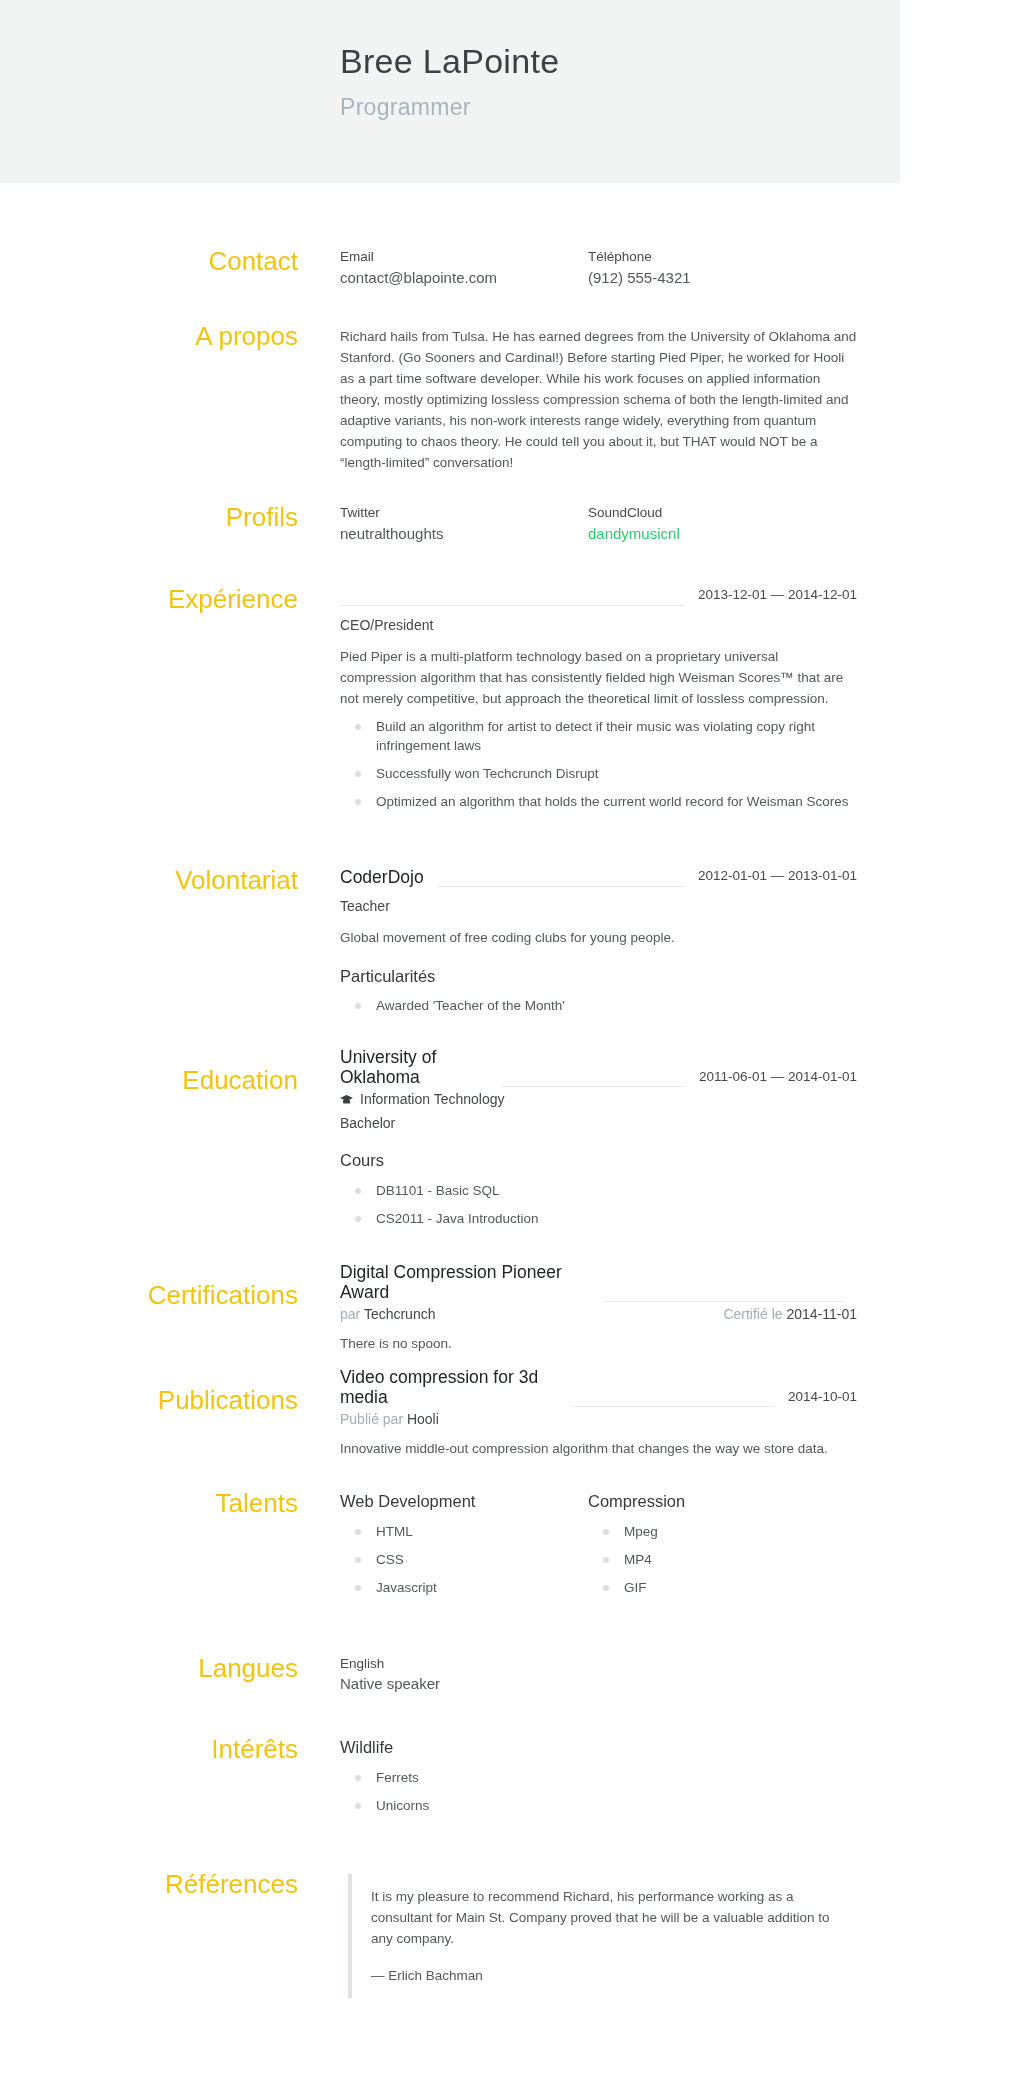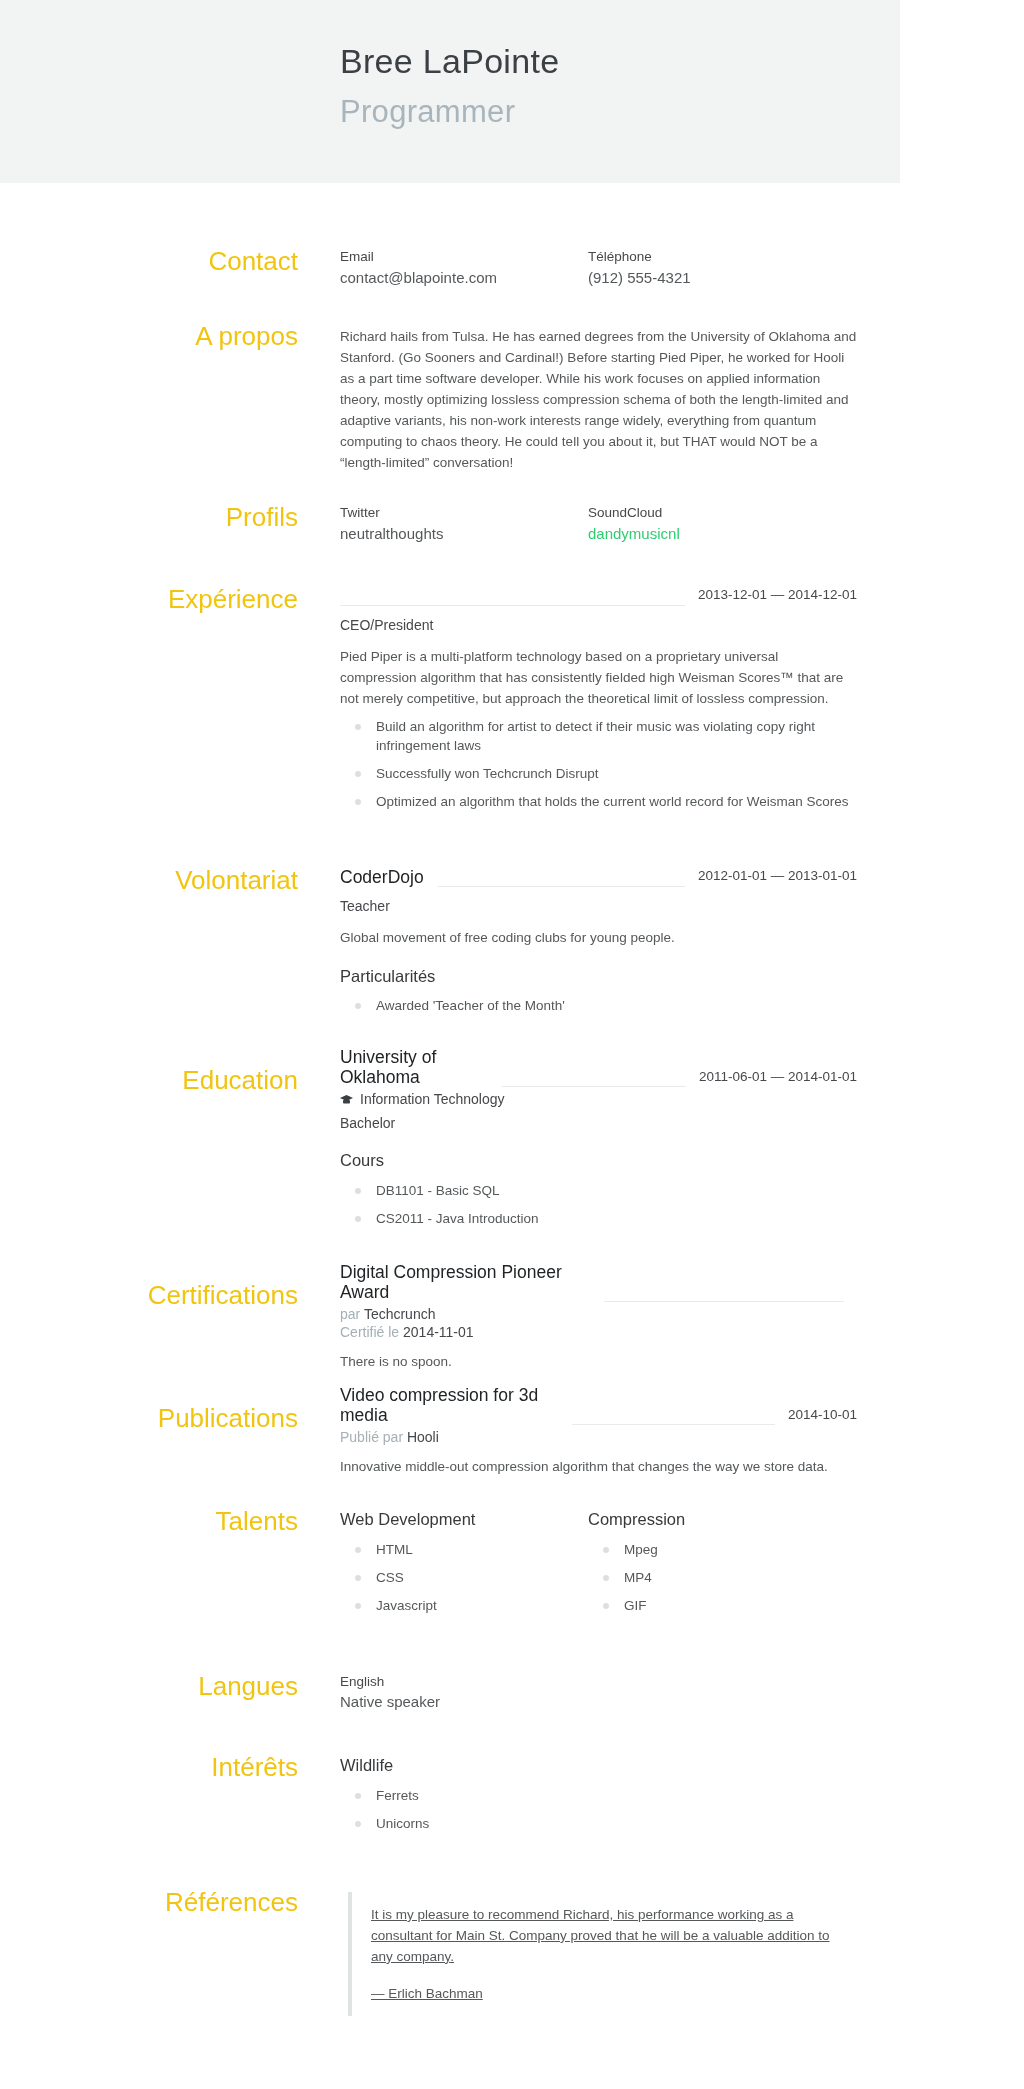--- a/index.html
+++ b/index.html
@@ -4,21 +4,21 @@
 <style>
   html,body{margin:0;padding:0;background:#fff;}
   .page{
     width:900px;height:2089px;overflow:hidden;background:#ffffff;
     font-family:"Liberation Sans", sans-serif;color:#555;
     position:relative;
   }
   
   .hero{background:#f2f4f4;height:183px;box-sizing:border-box;padding:42px 0 0 340px;}
   .hero h1{margin:0;font-size:34px;font-weight:400;color:#3b4045;letter-spacing:.3px;line-height:1.15;}
-  .hero h2{margin:13px 0 0 0;font-size:31px;font-weight:400;color:#a8b5bc;letter-spacing:.3px;}
+  .hero h2{margin:13px 0 0 0;font-size:23px;font-weight:400;color:#a8b5bc;letter-spacing:.3px;}
   
   main{display:block;padding:64px 0 40px 0;}
   .sec{display:grid;grid-template-columns:298px 517px;column-gap:42px;align-items:start;}
   .sec-h{
     text-align:right;font-size:26px;line-height:1.15;color:#f1c40f;font-weight:400;
     padding-top:0;
   }
   .sec-c{min-width:0;font-size:13.5px;line-height:1.5;}
   .two-col{display:grid;grid-template-columns:248px 269px;}
   .kv-label{color:#46484b;font-size:13.5px;line-height:1.45;}
@@ -29,36 +29,36 @@
   
   .item-head{display:flex;align-items:flex-end;height:21px;overflow:visible;position:relative;z-index:2;}
   .item-title{font-size:17.5px;line-height:20px;color:#212426;font-weight:400;flex:0 0 auto;}
   .t-edu{max-width:148px;}
   .t-cert{max-width:250px;}
   .t-pub{max-width:218px;}
   .rule{flex:1 1 auto;border-top:1px solid #e9ebeb;margin:10px 13px 0 14px;height:0;}
   .rule.from-left{margin-left:0;}
   .head-date{flex:0 0 auto;white-space:nowrap;font-size:13.5px;color:#46484b;padding-top:1px;}
   .meta-row{position:relative;z-index:1;margin-top:3px;font-size:14px;color:#45474a;line-height:18px;}
-  .meta-split{display:flex;justify-content:space-between;align-items:baseline;flex-direction:column;}
+  .meta-split{display:flex;justify-content:space-between;align-items:baseline;}
   .muted{color:#a5afb4;}
   .position{margin-top:9px;font-size:14px;color:#45474a;}
   .cap-icon{display:inline-block;vertical-align:-1px;margin-right:7px;}
   h4.subhead{margin:16px 0 2px 0;font-size:16.5px;font-weight:400;color:#37393b;}
   
   ul.dots{list-style:none;margin:8px 0 0 0;padding:0;}
   ul.dots li{position:relative;padding-left:36px;margin-bottom:9px;font-size:13.5px;line-height:19px;color:#55585a;}
   ul.dots li::before{content:"";position:absolute;left:15px;top:7px;width:6px;height:6px;border-radius:50%;background:#dcdfe0;}
   
   .group-name{font-size:16.5px;color:#37393b;}
   
   blockquote.ref{
     margin:4px 0 0 8px;border-left:4px solid #e0e3e4;padding:12px 0 12px 19px;max-width:470px;
   }
-  blockquote.ref p{margin:0;color:#55585a;line-height:21px;font-size:13.5px;text-decoration:underline;}
+  blockquote.ref p{margin:0;color:#55585a;line-height:21px;font-size:13.5px;}
   blockquote.ref .ref-name{margin-top:16px;}
   
   .m-contact{margin-bottom:34px;} .m-about{margin-bottom:30px;} .m-profiles{margin-bottom:40px;}
   .m-work{margin-bottom:46px;} .m-volunteer{margin-bottom:42px;} .m-education{margin-bottom:44px;}
   .m-cert{margin-bottom:32px;} .m-pub{margin-bottom:30px;} .m-skills{margin-bottom:48px;}
   .m-lang{margin-bottom:40px;} .m-interests{margin-bottom:46px;}
 </style>
 </head>
 <body>
 

